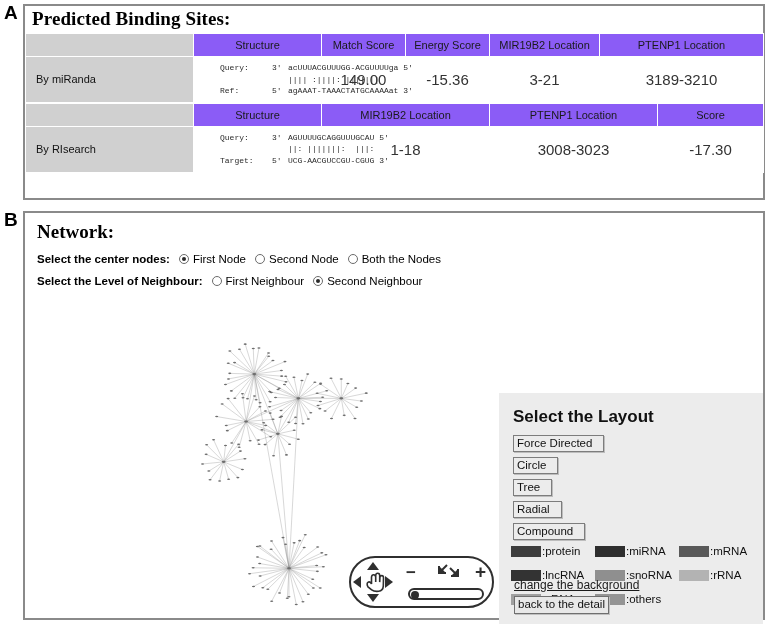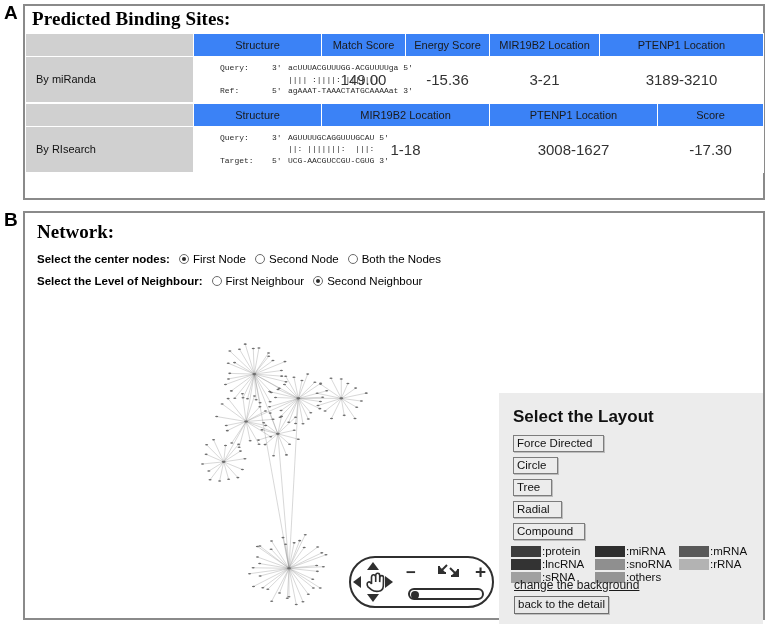--- a/index.html
+++ b/index.html
@@ -24,21 +24,21 @@
   }
   .panel-a-title {
     font-family:"Liberation Serif", serif;
     font-weight:bold; font-size:19px; color:#000;
     padding:2px 8px 3px 7px; letter-spacing:.1px;
   }
 
   table.bt { border-collapse:collapse; width:100%; table-layout:fixed; }
   table.bt td, table.bt th { border:1px solid #ffffff; }
   .hdr {
-    background:#3b82f6; color:#1a1a1a; font-size:11px;
+    background:#8b5cf6; color:#1a1a1a; font-size:11px;
     text-align:center; font-weight:normal; padding:5px 2px; height:22px;
   }
   .rowlab {
     background:#d0d0d0; font-size:11px; color:#111;
     padding-left:10px; text-align:left; vertical-align:middle;
   }
   .val { background:#fff; font-size:15px; text-align:center; color:#333; }
   .seqcell { background:#fff; padding:5px 0 5px 26px; }
 
   .seq {
@@ -89,21 +89,21 @@
   }
   .lay-btn {
     display:inline-block; margin:0 0 3px 14px; padding:0px 11px 1px 3px;
     border:1px solid #7d7d7d; background:#ececec;
     font-size:11.5px; color:#111; line-height:14px;
     box-shadow:1px 1px 0 #bdbdbd;
   }
   .lay-row { display:block; }
 
   .legend { position:absolute; left:12px; top:152px; width:250px; }
-  .legend-grid { display:grid; grid-template-columns:84px 84px 82px; row-gap:1px; }
+  .legend-grid { display:grid; grid-template-columns:84px 84px 82px; row-gap:12px; }
   .leg-item { display:flex; align-items:center; font-size:11.5px; color:#111; }
   .sw { width:30px; height:11px; flex:none; display:inline-block; }
   .leg-txt { margin-left:1px; }
 
   .linkline {
     position:absolute; left:514px; top:578px; font-size:12px;
     color:#1b1b1b; text-decoration:underline; cursor:pointer;
   }
   .detail-btn {
     position:absolute; left:514px; top:596px;
@@ -184,21 +184,21 @@
       <td class="hdr">Score</td>
     </tr>
     <tr>
       <td class="rowlab">By RIsearch</td>
       <td class="seqcell">
         <div class="seq"><span class="lbl">Query:</span><span class="pre">3'</span><span>AGUUUUGCAGGUUUGCAU</span> <span>5'</span></div>
         <div class="seq"><span class="lbl"></span><span class="pre"></span><span>||: |||||||:  |||:</span></div>
         <div class="seq"><span class="lbl">Target:</span><span class="pre">5'</span><span>UCG-AACGUCCGU-CGUG</span> <span>3'</span></div>
       </td>
       <td class="val">1-18</td>
-      <td class="val">3008-1627</td>
+      <td class="val">3008-3023</td>
       <td class="val">-17.30</td>
     </tr>
   </tbody>
     </table>
 </div>
 
 <div class="panel-letter" id="letter-b">B</div>
 
 <div class="panel-b">
   <div class="panel-b-title">Network:</div>

